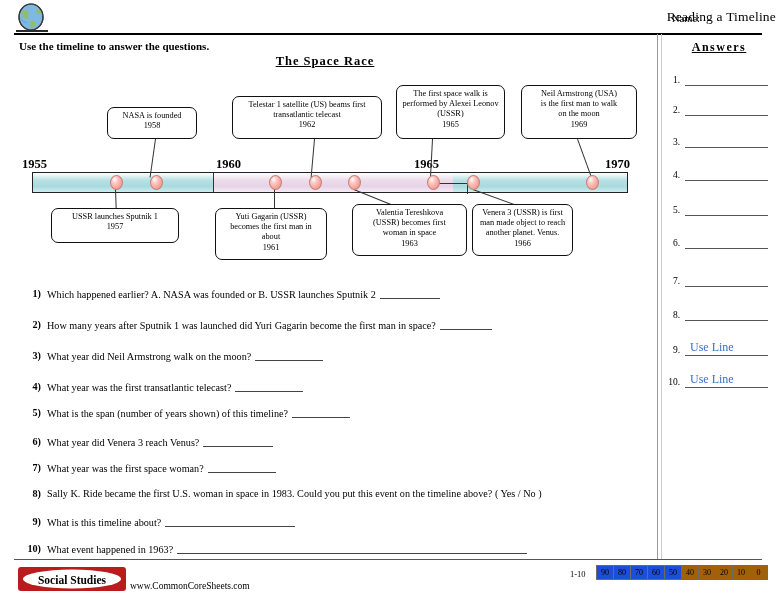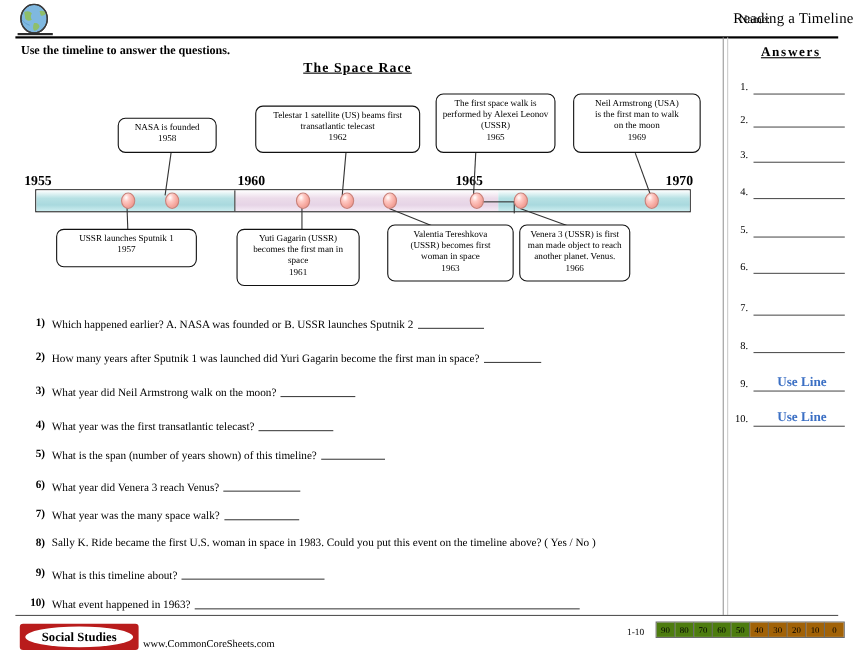--- a/index.html
+++ b/index.html
@@ -216,23 +216,22 @@
     position: absolute;
     left: 21px; top: 14px;
     width: 83px;
     border-bottom: 1px solid #555;
     height: 0;
   }
   .ans-useline {
     position: absolute;
     left: 26px; top: -1px;
     width: 78px;
-    text-align: center;
     font-size: 12px;
-    font-weight: bold;
+    font-weight: normal;
     font-family: "Liberation Serif", serif;
   }
 
   
   .footer-rule {
     position: absolute;
     left: 14px; top: 559px;
     width: 748px; height: 0;
     border-top: 1px solid #555;
   }
@@ -280,21 +279,21 @@
   }
   .scale-cell {
     width: 17px;
     border-right: 1px solid #6b6b6b;
     box-sizing: border-box;
     font-size: 8px;
     display: flex;
     align-items: center;
     justify-content: center;
     font-family: "Liberation Serif", serif;
-    background: #4d7c0f;
+    background: #1d4ed8;
   }
   .scale-cell:last-child { border-right: none; }
   .scale-cell.hl { background: #a16207; }
 </style>
 </head>
 <body>
 
 <div class="page">
 
   <div class="header">
@@ -381,21 +380,21 @@
     </div>
 
     <div class="callout" style="left:51px; top:208px; width:128px; height:35px;">
       <div>USSR launches Sputnik 1</div>
       <div>1957</div>
     </div>
 
     <div class="callout" style="left:215px; top:208px; width:112px; height:52px;">
       <div>Yuti Gagarin (USSR)</div>
       <div>becomes the first man in</div>
-      <div>space</div>
+      <div>about</div>
       <div>1961</div>
     </div>
 
     <div class="callout" style="left:352px; top:204px; width:115px; height:52px;">
       <div>Valentia Tereshkova</div>
       <div>(USSR) becomes first</div>
       <div>woman in space</div>
       <div>1963</div>
     </div>
 
@@ -427,21 +426,21 @@
     <div class="q" style="left:21px; top:407px;">
       <span class="num">5)</span>
       <span class="txt"><span>What is the span (number of years shown) of this timeline?</span><span class="blank" style="width:58px"></span></span>
     </div>
     <div class="q" style="left:21px; top:436px;">
       <span class="num">6)</span>
       <span class="txt"><span>What year did Venera 3 reach Venus?</span><span class="blank" style="width:70px"></span></span>
     </div>
     <div class="q" style="left:21px; top:462px;">
       <span class="num">7)</span>
-      <span class="txt"><span>What year was the many space walk?</span><span class="blank" style="width:68px"></span></span>
+      <span class="txt"><span>What year was the first space woman?</span><span class="blank" style="width:68px"></span></span>
     </div>
     <div class="q" style="left:21px; top:488px;">
       <span class="num">8)</span>
       <span class="txt"><span>Sally K. Ride became the first U.S. woman in space in 1983. Could you put this event on the timeline above? ( Yes / No )</span></span>
     </div>
     <div class="q" style="left:21px; top:516px;">
       <span class="num">9)</span>
       <span class="txt"><span>What is this timeline about?</span><span class="blank" style="width:130px"></span></span>
     </div>
     <div class="q" style="left:21px; top:543px;">

